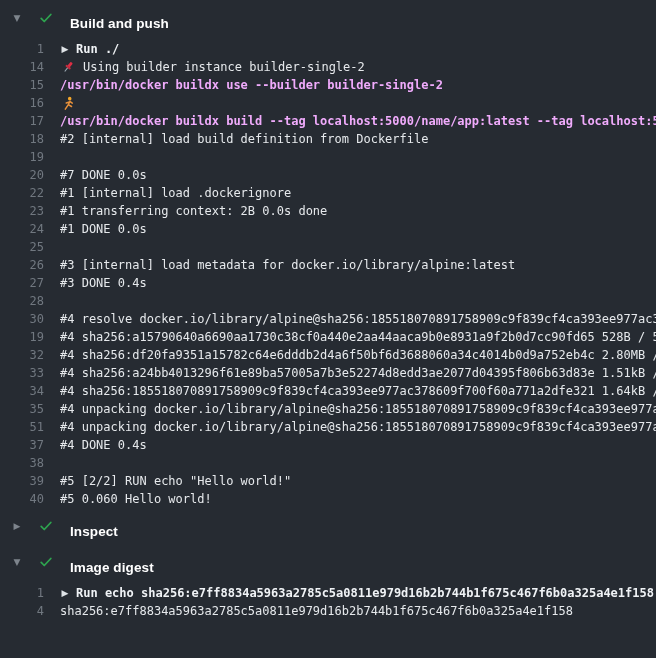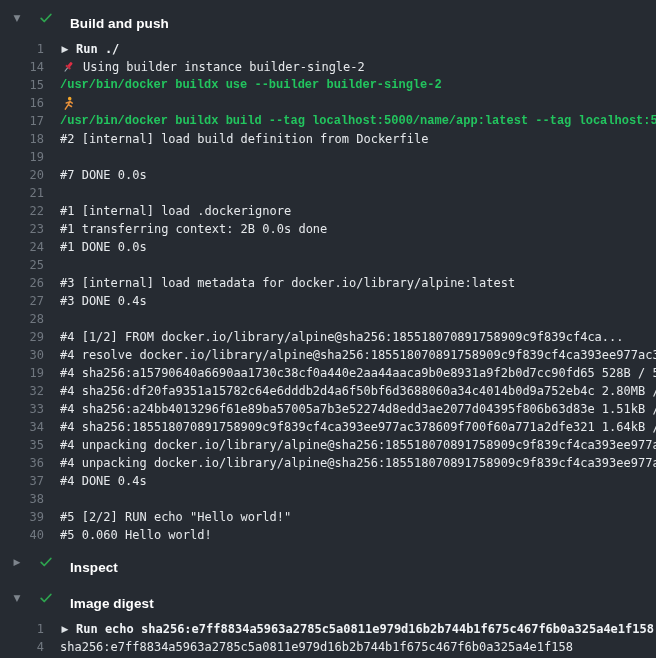--- a/index.html
+++ b/index.html
@@ -72,21 +72,21 @@
     cursor: pointer;
   }
   .txt {
     margin-left: 16px;
     white-space: pre;
     color: #e6e9ec;
     display: flex;
     align-items: center;
   }
   .txt .t { white-space: pre; }
-  .txt.command .t { color: #22c55e; font-weight: bold; font-family: Liberation Mono, monospace; }
+  .txt.command .t { color: #f0abfc; font-weight: bold; }
   .txt.bold .t { color: #f0f3f6; font-weight: bold; }
   .icon {
     display: inline-flex;
     align-items: center;
     justify-content: center;
     flex: none;
   }
   .icon.play {
     width: 10px;
     margin-right: 6px;
@@ -150,24 +150,20 @@
           <span class="txt plain"><span class="t">#2 [internal] load build definition from Dockerfile</span></span>
         </div>
         <div class="row">
           <span class="ln">19</span>
         </div>
         <div class="row">
           <span class="ln">20</span>
           <span class="txt plain"><span class="t">#7 DONE 0.0s</span></span>
         </div>
         <div class="row">
-          <span class="ln">21</span>
-          <span class="txt plain"><span class="t"></span></span>
-        </div>
-        <div class="row">
           <span class="ln">22</span>
           <span class="txt plain"><span class="t">#1 [internal] load .dockerignore</span></span>
         </div>
         <div class="row">
           <span class="ln">23</span>
           <span class="txt plain"><span class="t">#1 transferring context: 2B 0.0s done</span></span>
         </div>
         <div class="row">
           <span class="ln">24</span>
           <span class="txt plain"><span class="t">#1 DONE 0.0s</span></span>
@@ -182,24 +178,20 @@
         </div>
         <div class="row">
           <span class="ln">27</span>
           <span class="txt plain"><span class="t">#3 DONE 0.4s</span></span>
         </div>
         <div class="row">
           <span class="ln">28</span>
           <span class="txt plain"><span class="t"></span></span>
         </div>
         <div class="row">
-          <span class="ln">29</span>
-          <span class="txt plain"><span class="t">#4 [1/2] FROM docker.io/library/alpine@sha256:185518070891758909c9f839cf4ca...</span></span>
-        </div>
-        <div class="row">
           <span class="ln">30</span>
           <span class="txt plain"><span class="t">#4 resolve docker.io/library/alpine@sha256:185518070891758909c9f839cf4ca393ee977ac37</span></span>
         </div>
         <div class="row">
           <span class="ln">19</span>
           <span class="txt plain"><span class="t">#4 sha256:a15790640a6690aa1730c38cf0a440e2aa44aaca9b0e8931a9f2b0d7cc90fd65 528B / 5</span></span>
         </div>
         <div class="row">
           <span class="ln">32</span>
           <span class="txt plain"><span class="t">#4 sha256:df20fa9351a15782c64e6dddb2d4a6f50bf6d3688060a34c4014b0d9a752eb4c 2.80MB / </span></span>
@@ -210,21 +202,21 @@
         </div>
         <div class="row">
           <span class="ln">34</span>
           <span class="txt plain"><span class="t">#4 sha256:185518070891758909c9f839cf4ca393ee977ac378609f700f60a771a2dfe321 1.64kB / </span></span>
         </div>
         <div class="row">
           <span class="ln">35</span>
           <span class="txt plain"><span class="t">#4 unpacking docker.io/library/alpine@sha256:185518070891758909c9f839cf4ca393ee977a</span></span>
         </div>
         <div class="row">
-          <span class="ln">36</span>
+          <span class="ln">51</span>
           <span class="txt plain"><span class="t">#4 unpacking docker.io/library/alpine@sha256:185518070891758909c9f839cf4ca393ee977a</span></span>
         </div>
         <div class="row">
           <span class="ln">37</span>
           <span class="txt plain"><span class="t">#4 DONE 0.4s</span></span>
         </div>
         <div class="row">
           <span class="ln">38</span>
           <span class="txt plain"><span class="t"></span></span>
         </div>

